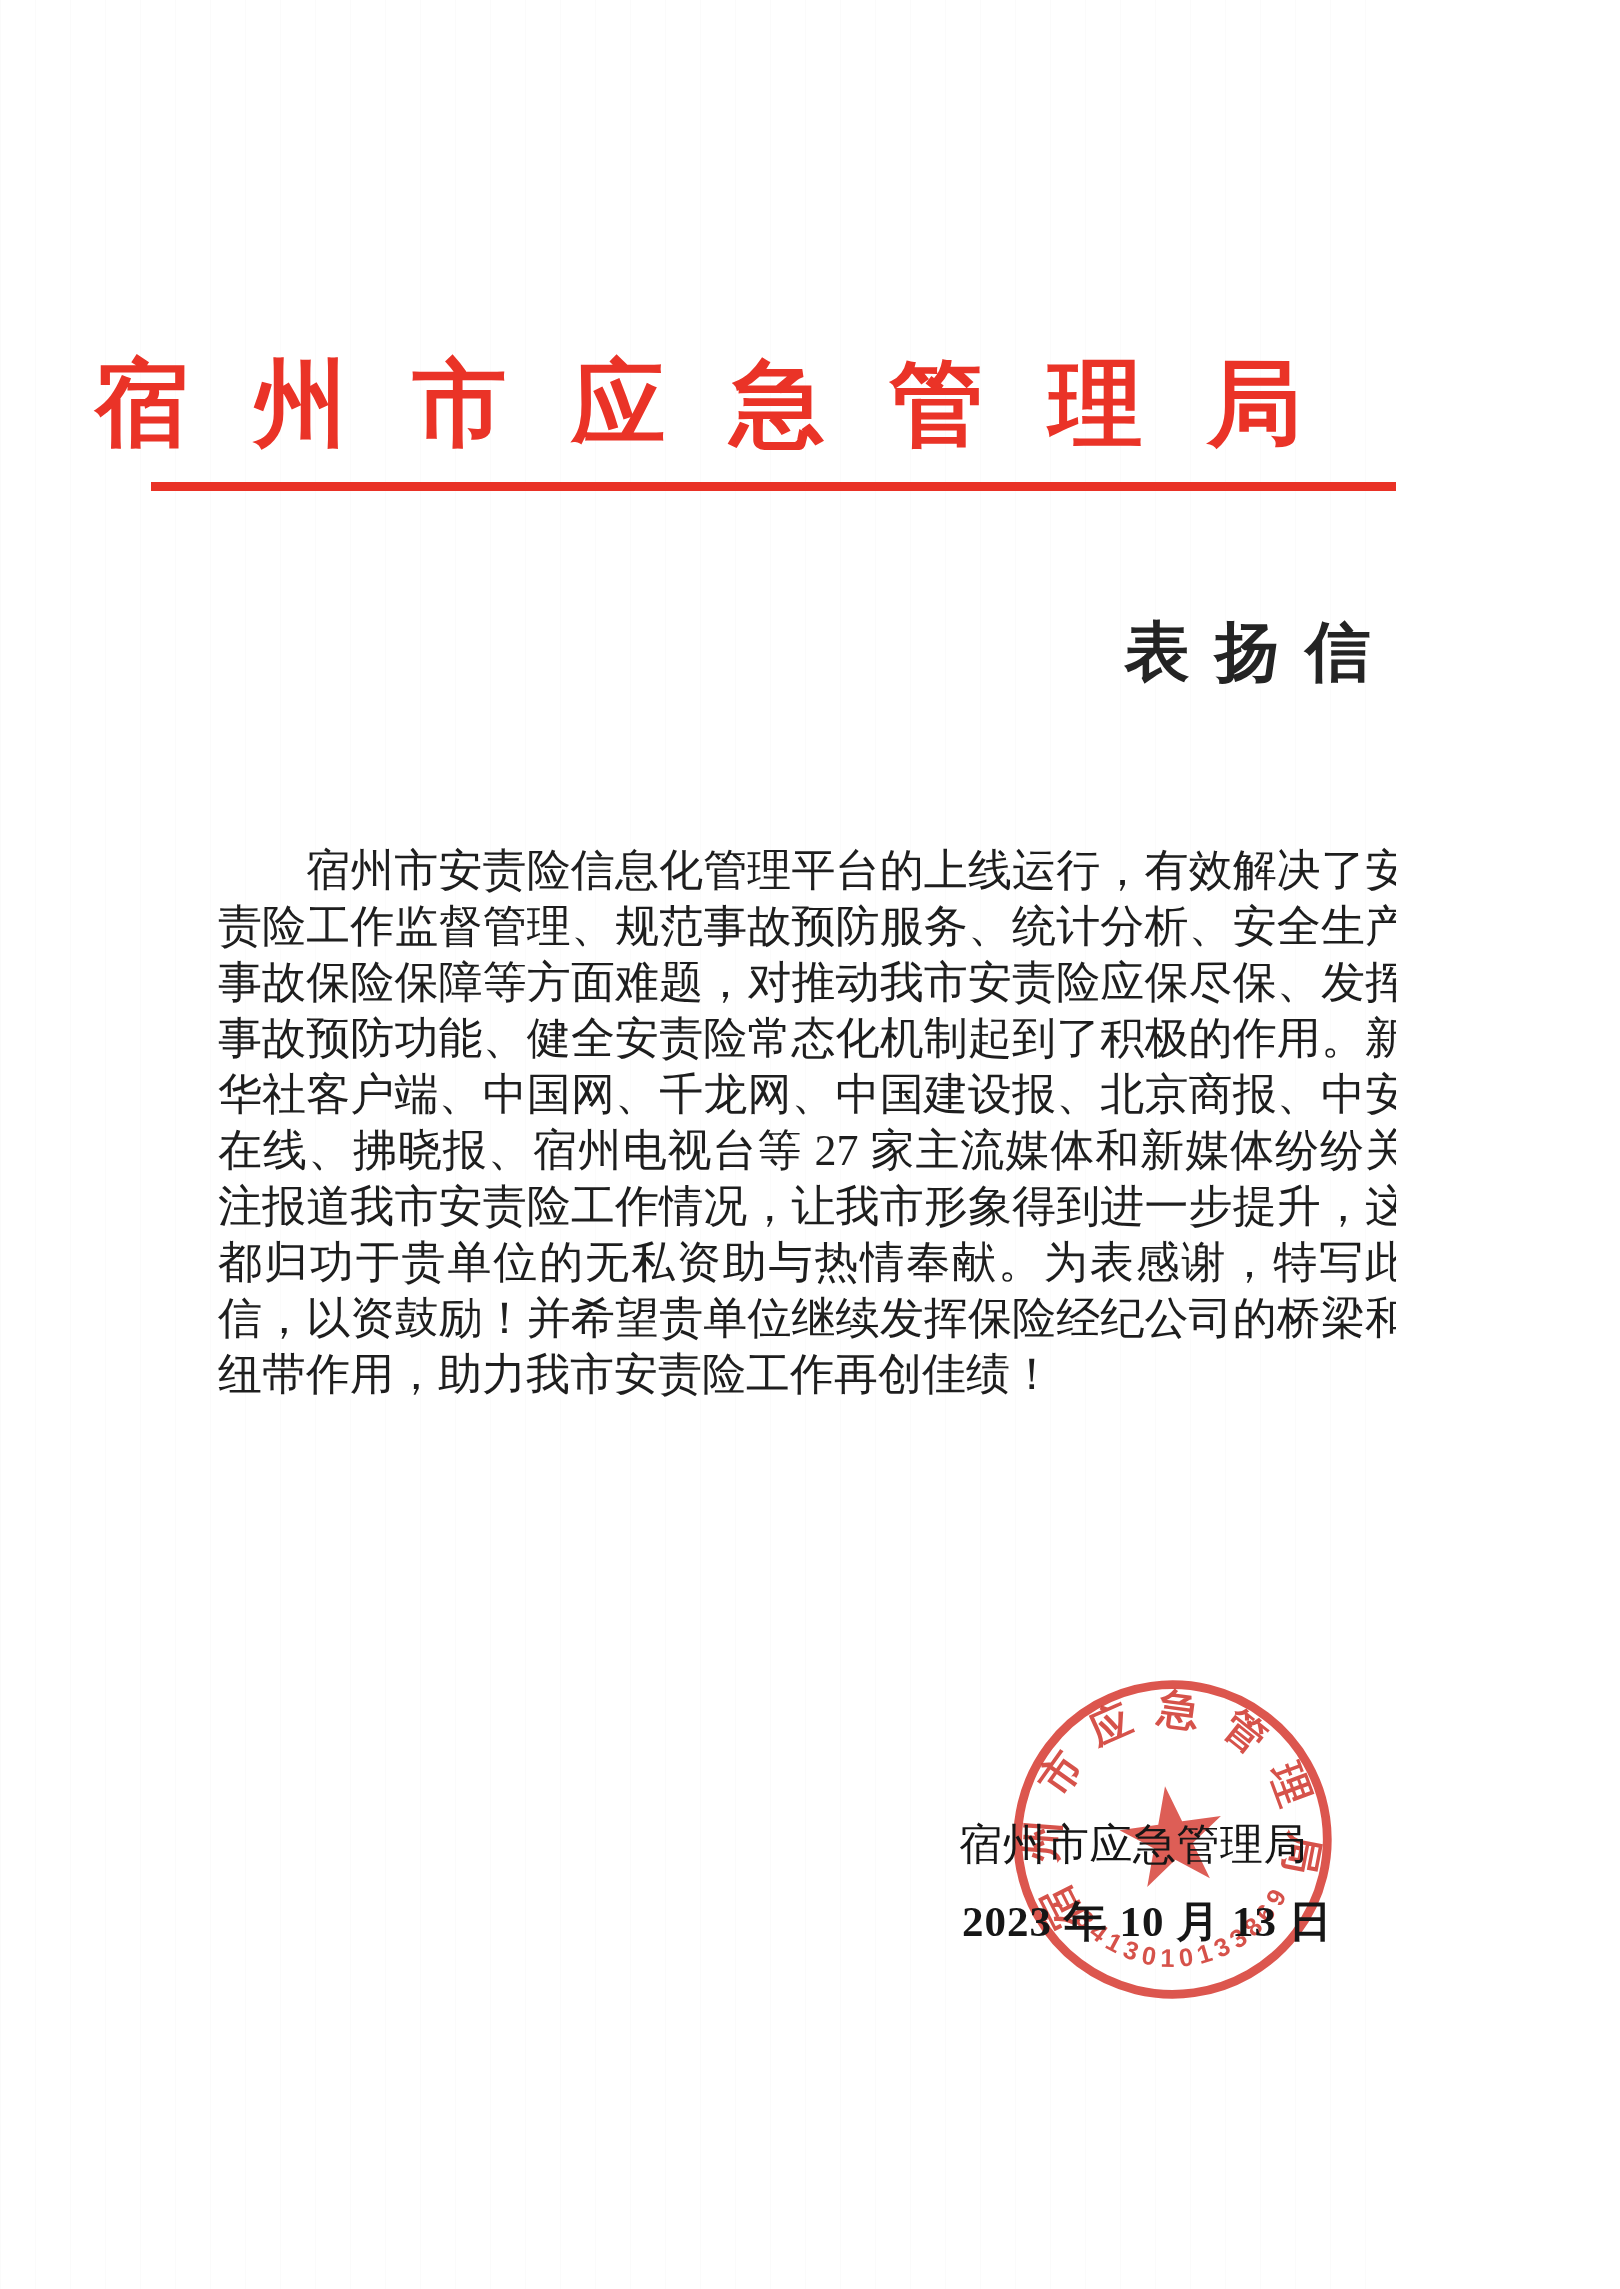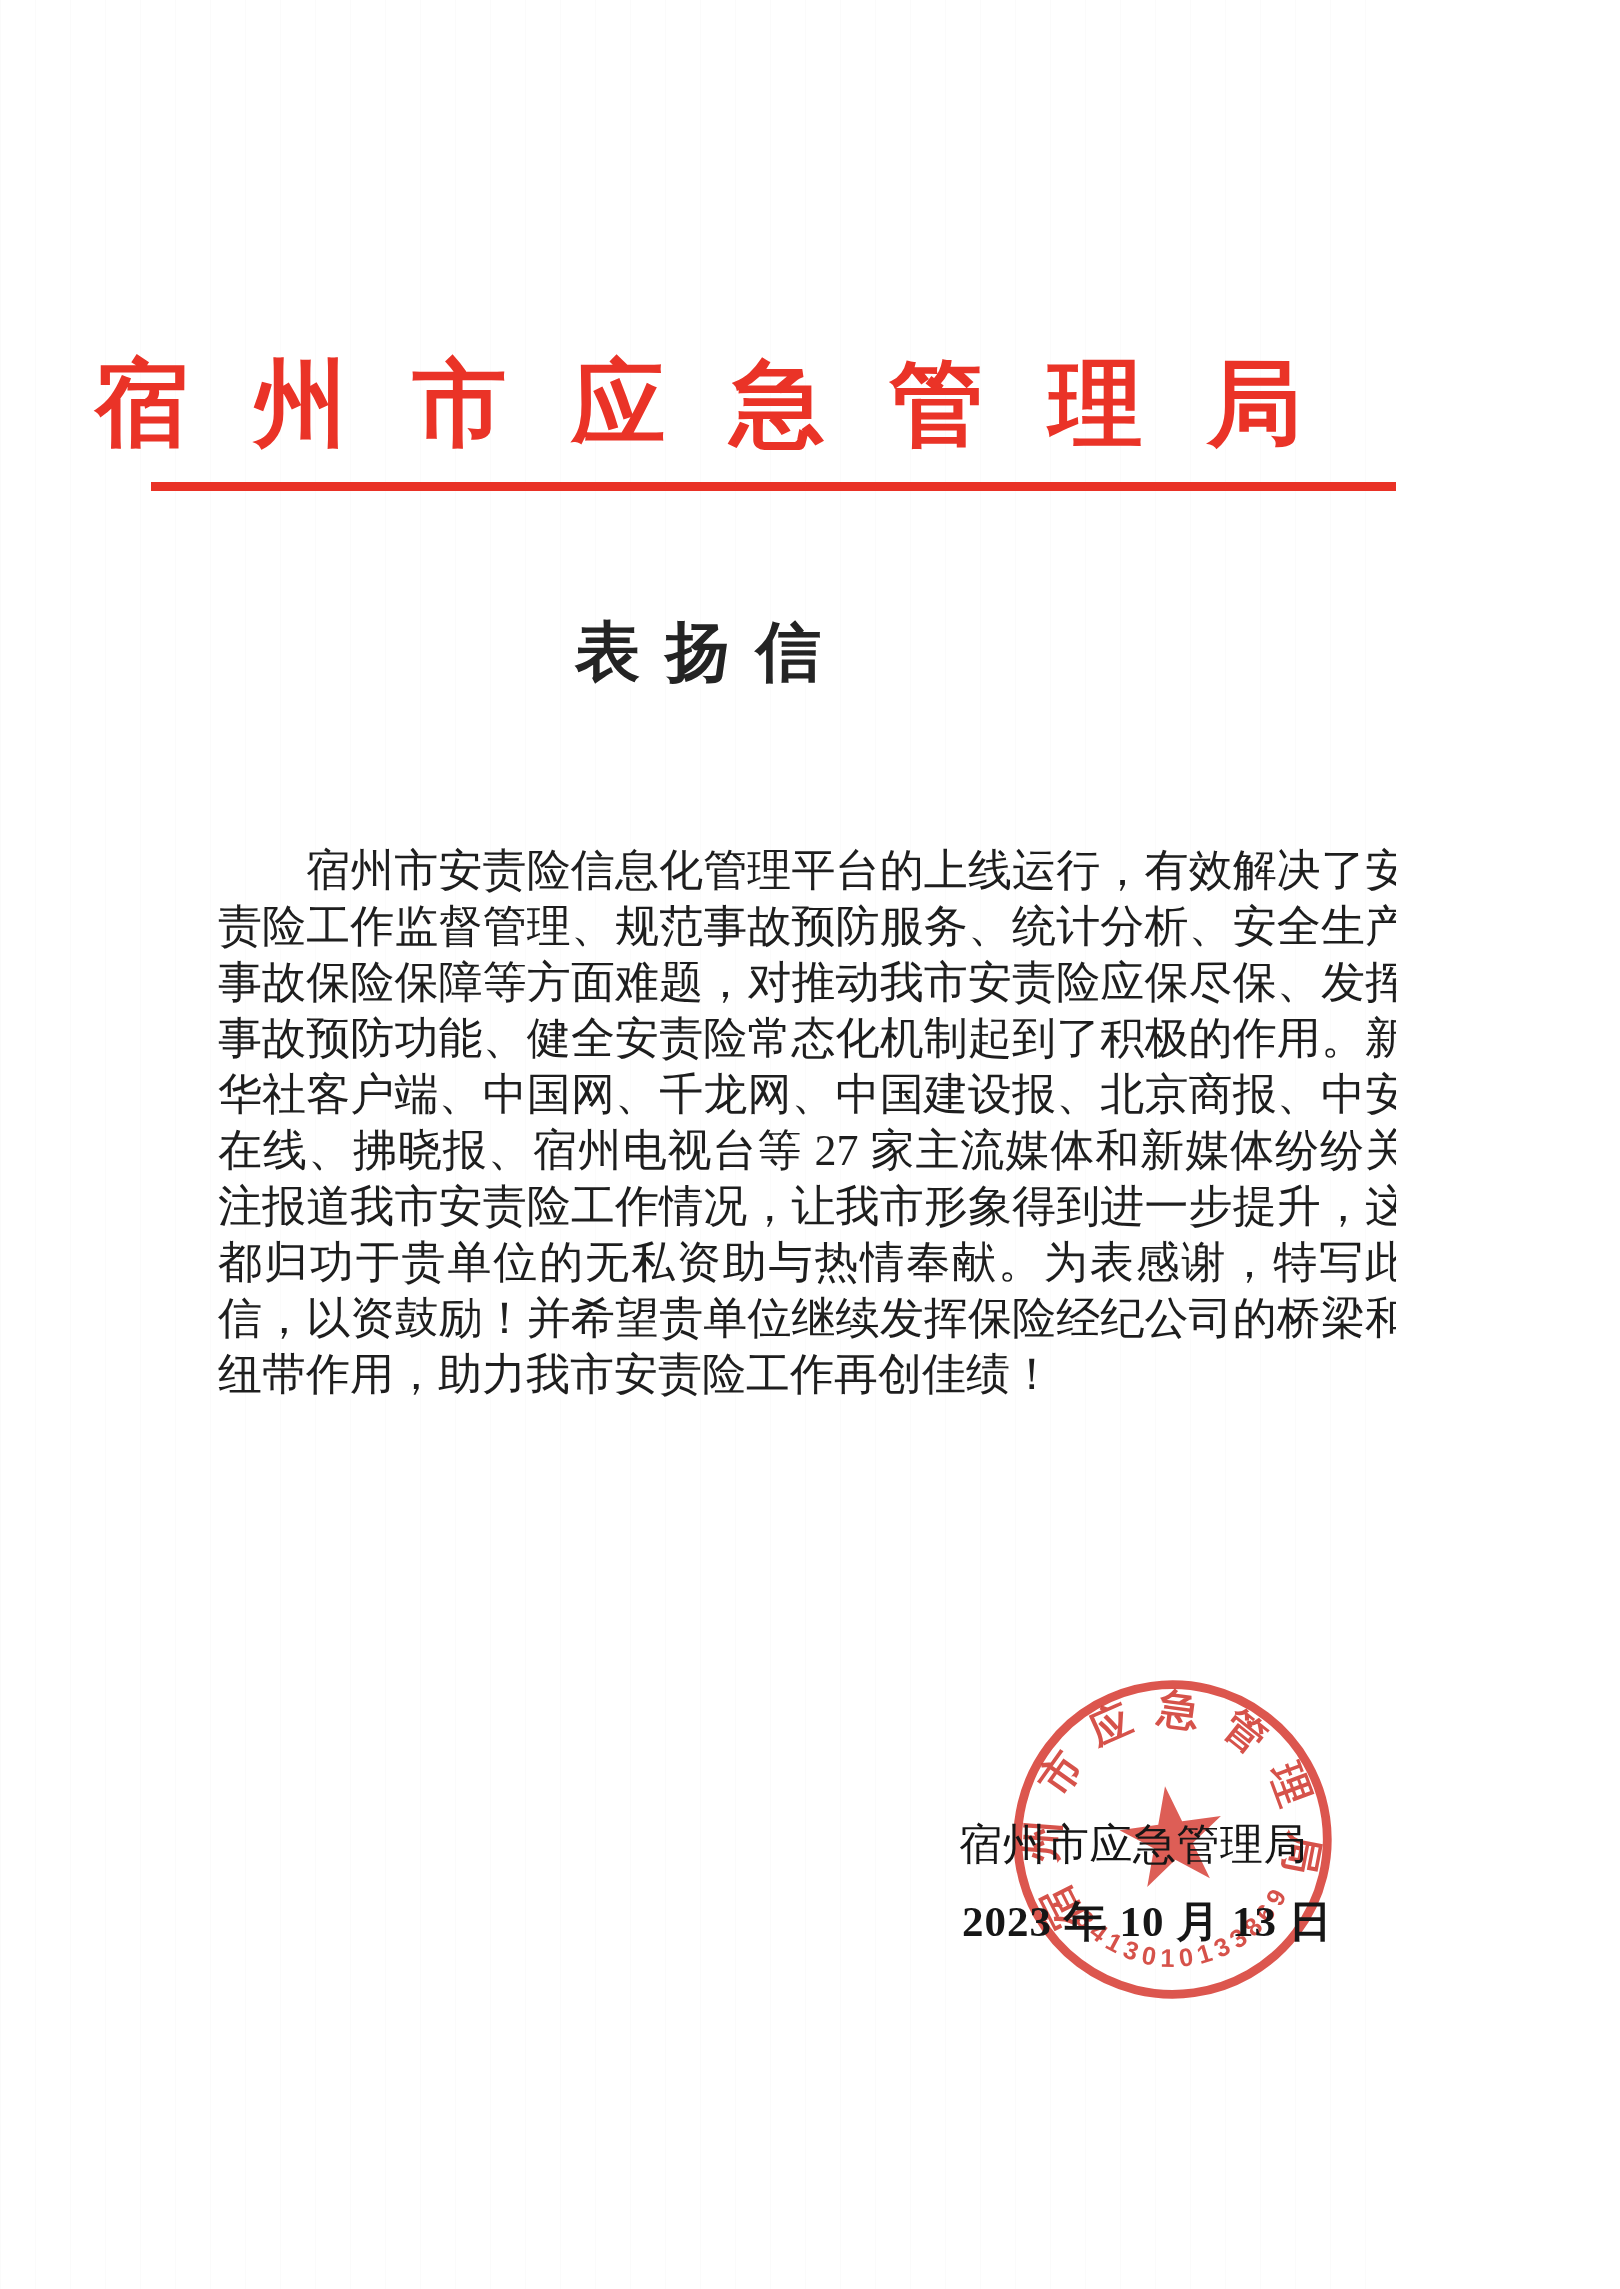--- a/index.html
+++ b/index.html
@@ -17,21 +17,21 @@
     text-align:center;white-space:nowrap;
     font-size:94px;font-weight:700;color:#ea3327;
     letter-spacing:65px;text-indent:65px;
   }
   .rule{
     position:absolute;top:482px;left:151px;width:1306px;height:8.8px;
     background:#e93226;
   }
   .title{
     position:absolute;top:608px;left:0;width:100%;
-    text-align:center;white-space:nowrap;
+    text-align:right;white-space:nowrap;
     font-size:65px;font-weight:700;color:#242424;
     letter-spacing:25.5px;text-indent:25.5px;margin:0;
   }
   .salutation{
     position:absolute;top:783px;left:220px;margin:0;
     font-size:40px;color:#1e1e1e;letter-spacing:0.5px;white-space:nowrap;
   }
   .para{
     position:absolute;top:843px;left:218px;width:1191px;margin:0;
     font-size:44px;line-height:56px;color:#1e1e1e;

